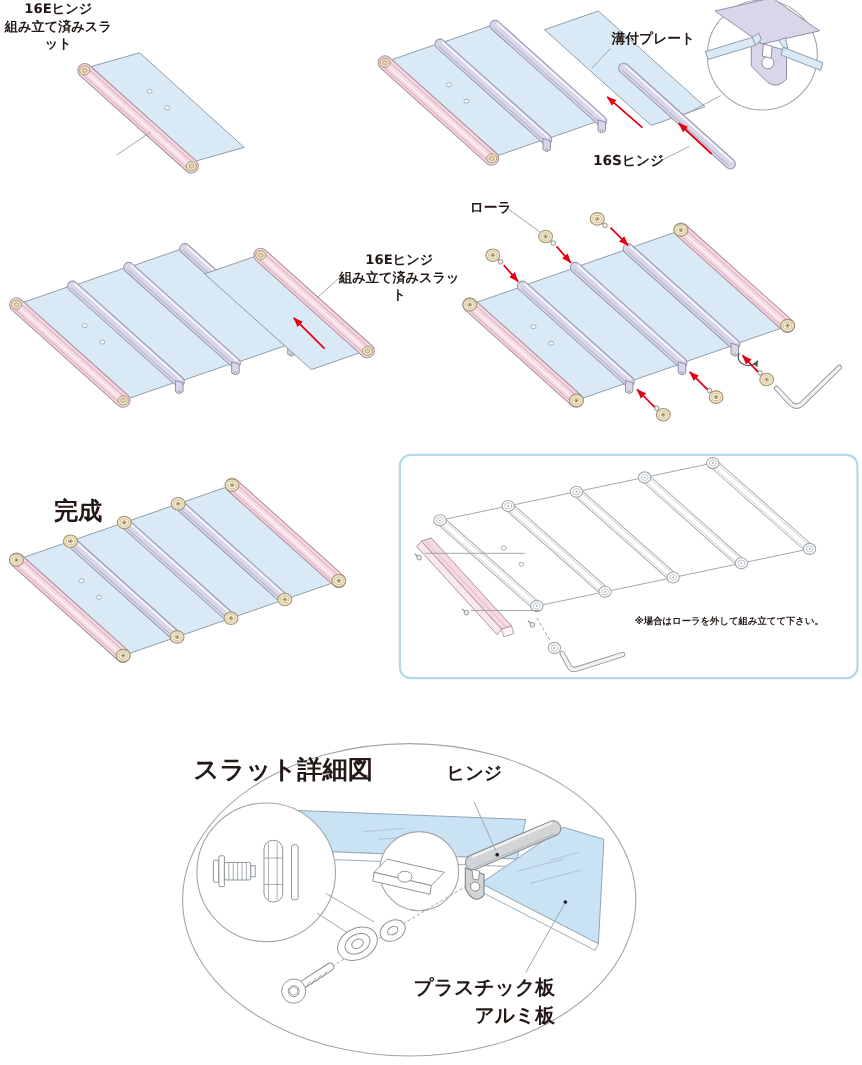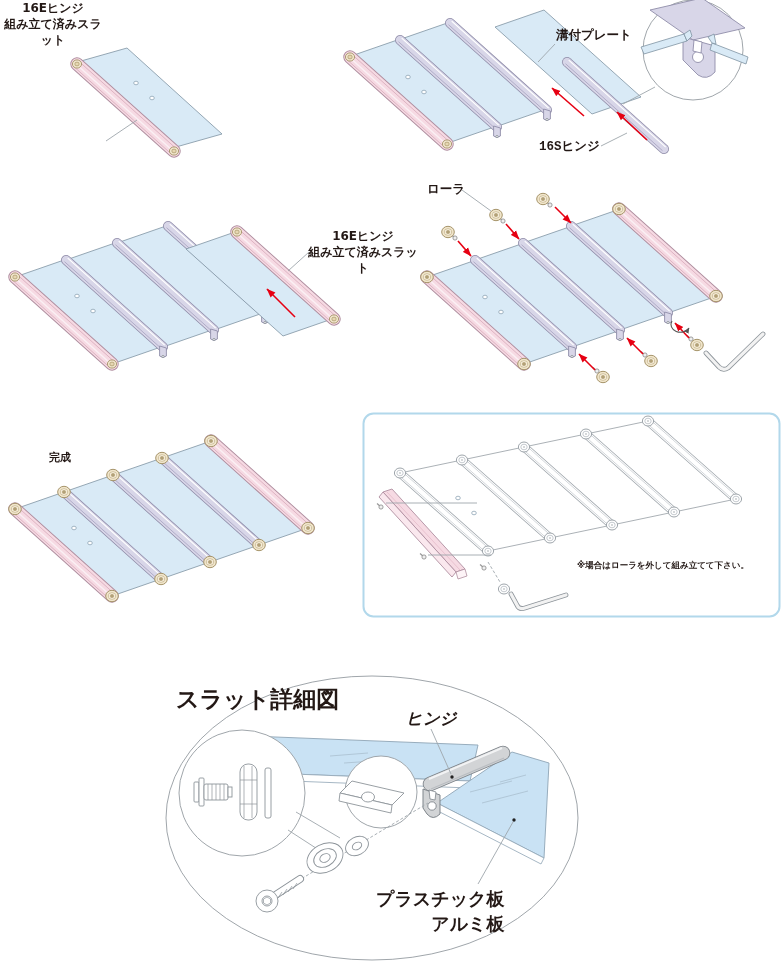--- a/index.html
+++ b/index.html
@@ -362,37 +362,37 @@
   </g>
 </svg>
 
 <div class="lbl lbl2" style="left:0;top:136;width:106px;font-size:12px;">
   <div>16Eヒンジ</div>
   <div>組み立て済みスラット</div>
 </div>
 
 <div class="lbl" style="left:556px;top:27px;font-size:12.5px;">溝付プレート</div>
 
-<div class="lbl" style="left:539px;top:138px;font-size:12.5px;font-family:Liberation Mono, monospace;">16Sヒンジ</div>
+<div class="lbl" style="left:539px;top:138px;font-size:12.5px;">16Sヒンジ</div>
 
 <div class="lbl lbl2" style="left:306px;top:228px;width:114px;font-size:12px;">
   <div>16Eヒンジ</div>
   <div>組み立て済みスラット</div>
 </div>
 
 <div class="lbl" style="left:427px;top:181px;font-size:12.5px;">ローラ</div>
 
-<div class="lbl" style="left:49px;top:450px;font-size:11px;">完成</div>
+<div class="lbl" style="left:49px;top:450px;font-size:22px;">完成</div>
 
 <div class="lbl" style="left:577px;top:556px;">
   <div style="font-size:8.5px;line-height:14px;margin-top:2px;">※場合はローラを外して組み立てて下さい。</div>
 </div>
 
 <div class="lbl" style="left:176px;top:684px;font-size:23px;font-family:Liberation Serif, serif;">スラット詳細図</div>
 
-<div class="lbl" style="left:406px;top:708px;font-size:16.5px;font-style:italic;">ヒンジ</div>
+<div class="lbl" style="left:406px;top:692px;font-size:16.5px;">ヒンジ</div>
 
 <div class="lbl" style="left:376px;top:886px;line-height:25px;">
   <div style="font-size:18px;">プラスチック板</div>
   <div style="font-size:18px;">アルミ板</div>
 </div>
 
 </div>
 
 </body></html>

